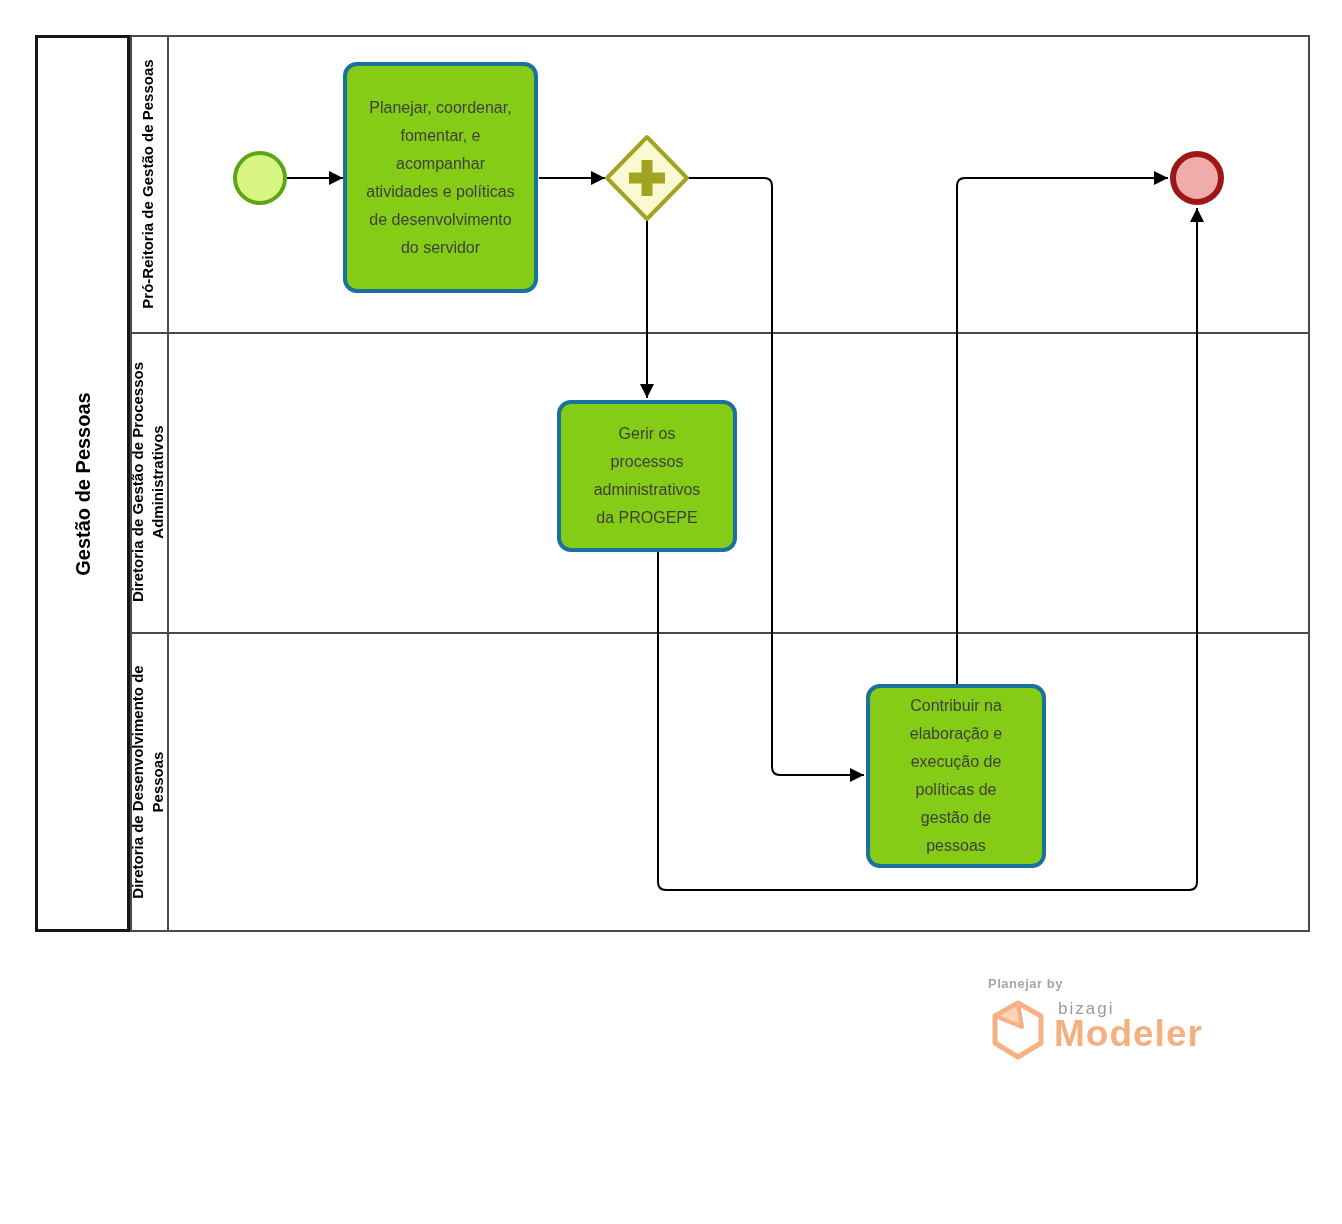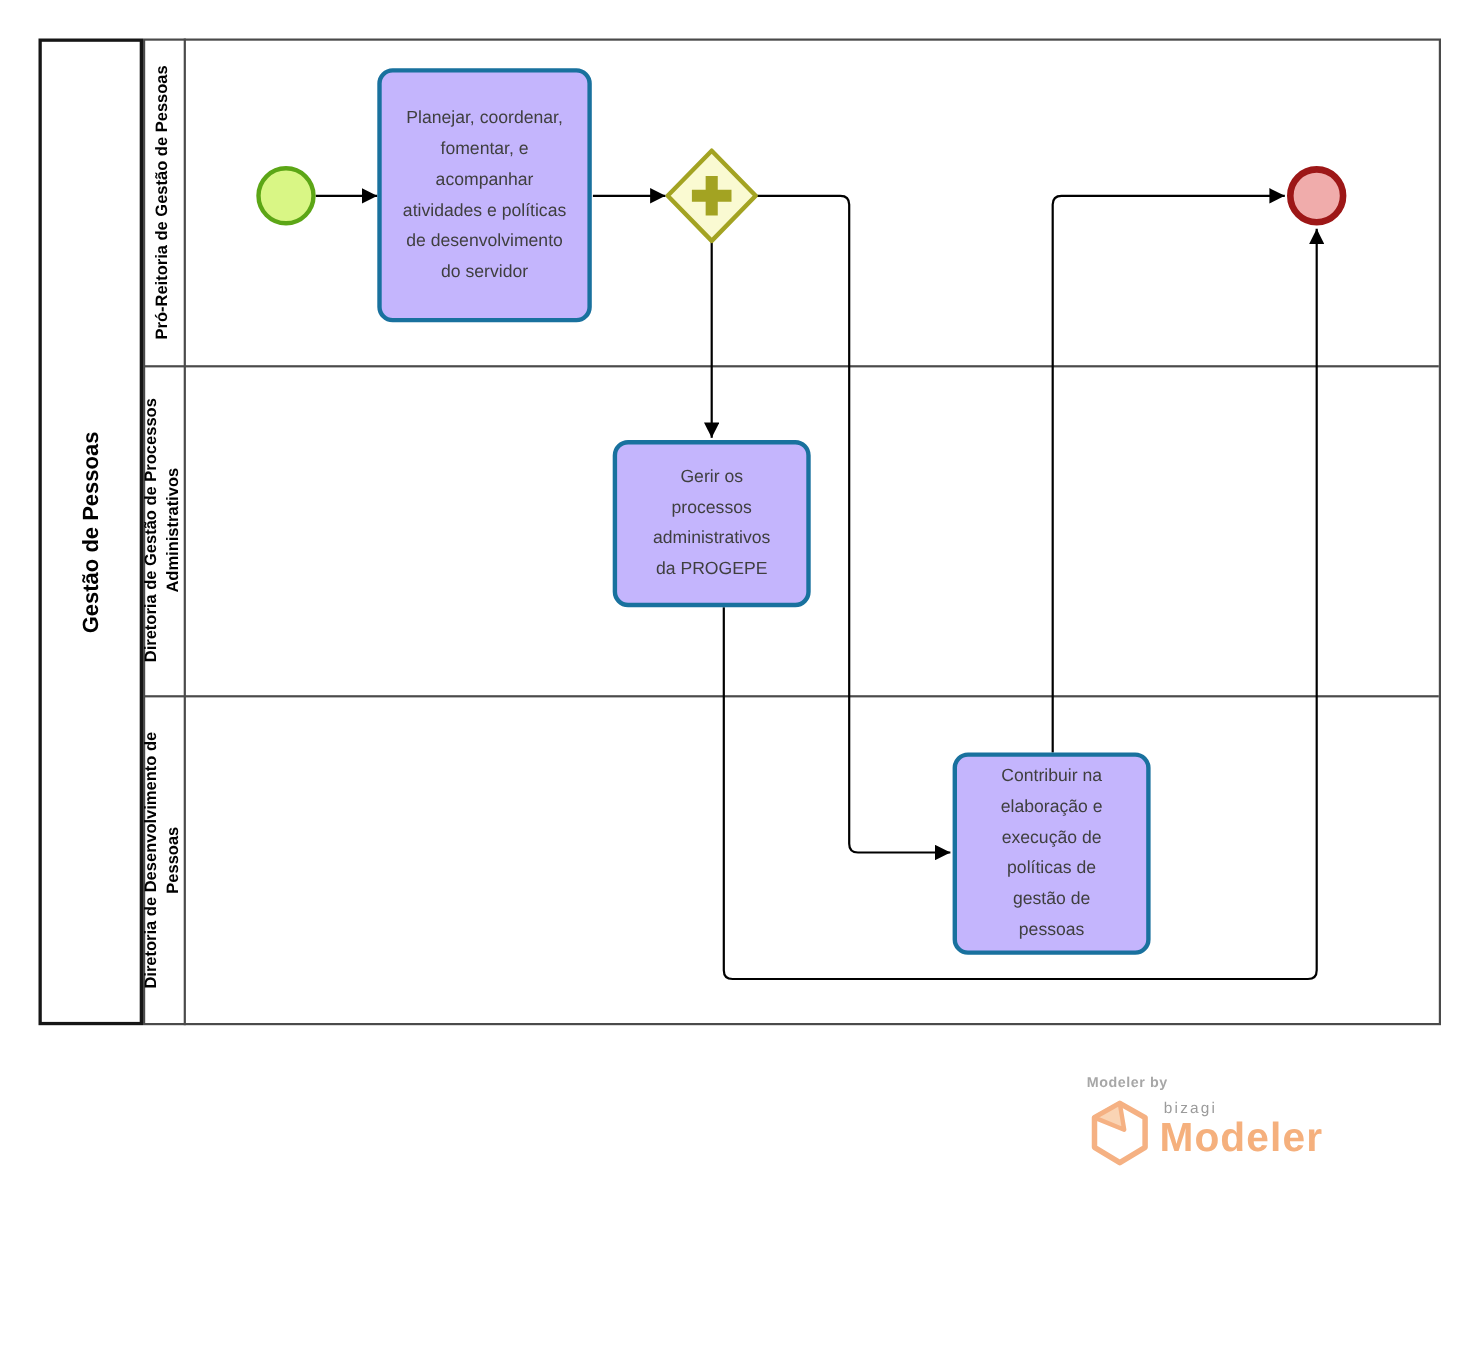--- a/index.html
+++ b/index.html
@@ -29,37 +29,37 @@
   .pool-label{left:-117px;top:469px;width:400px;height:30px;font-size:20px;line-height:24px;}
   .lane-label{width:250px;height:44px;font-size:15px;line-height:20px;left:23px;}
   .lane-label.l1{top:162px;}
   .lane-label.l2{top:460px;}
   .lane-label.l3{top:760px;}
   
   svg.flows{position:absolute;left:0;top:0;z-index:2;}
   
   .task{
     position:absolute;z-index:3;box-sizing:border-box;
-    background:#c4b5fd;border:4px solid #19719E;border-radius:14px;
+    background:#84cc16;border:4px solid #19719E;border-radius:14px;
     display:flex;align-items:center;justify-content:center;text-align:center;
     font-size:16px;line-height:28px;color:#3f3f3f;
   }
   .task.t1{left:343px;top:62px;width:195px;height:231px;padding:0 18px;}
   .task.t2{left:557px;top:400px;width:180px;height:152px;padding:0 24px;}
   .task.t3{left:866px;top:684px;width:180px;height:184px;padding:12px 28px;}
   
   .event{position:absolute;z-index:3;box-sizing:border-box;border-radius:50%;width:54px;height:54px;}
   .event.start{left:233px;top:151px;background:#D9F685;border:4px solid #5CA616;}
   .event.end{left:1170px;top:151px;background:#F0ACAB;border:6px solid #9D1717;}
   
   .branding{position:absolute;left:988px;top:976px;z-index:1;}
   .powered-by{font-size:13px;font-weight:bold;color:#A7A7A7;letter-spacing:0.5px;}
   .brand-row{position:relative;margin-top:6px;height:66px;width:260px;}
   .hex{position:absolute;left:2px;top:2px;}
-  .brand-name{position:absolute;left:70px;top:2px;font-size:14px;color:#9B9B9B;letter-spacing:2px;}
+  .brand-name{position:absolute;left:70px;top:2px;font-size:17px;color:#9B9B9B;letter-spacing:2px;}
   .product-name{position:absolute;left:66px;top:16px;font-size:37px;color:#F5B07D;letter-spacing:1px;font-weight:bold;}
 </style>
 </head>
 <body>
 
 <div class="canvas">
 
   <div class="pool-band"></div>
   <div class="lanes-area"></div>
   <div class="lane-header-divider"></div>
@@ -98,21 +98,21 @@
     <span>Gerir os processos administrativos da PROGEPE</span>
   </div>
   <div class="task t3">
     <span>Contribuir na elaboração e execução de políticas de gestão de pessoas</span>
   </div>
 
   <div class="event start"></div>
   <div class="event end"></div>
 
   <div class="branding">
-    <div class="powered-by">Modeler by</div>
+    <div class="powered-by">Planejar by</div>
     <div class="brand-row">
       <svg class="hex" width="56" height="62" viewBox="0 0 56 62">
         <polygon points="28,4 51,17 51,44 28,58 5,44 5,17" fill="none" stroke="#F5B183" stroke-width="5" stroke-linejoin="round"></polygon>
         <polygon points="28,4 5,17 32,28" fill="#FAD4B4" stroke="#F5B183" stroke-width="4" stroke-linejoin="round"></polygon>
       </svg>
       <div class="brand-name">bizagi</div>
       <div class="product-name">Modeler</div>
     </div>
   </div>
 

